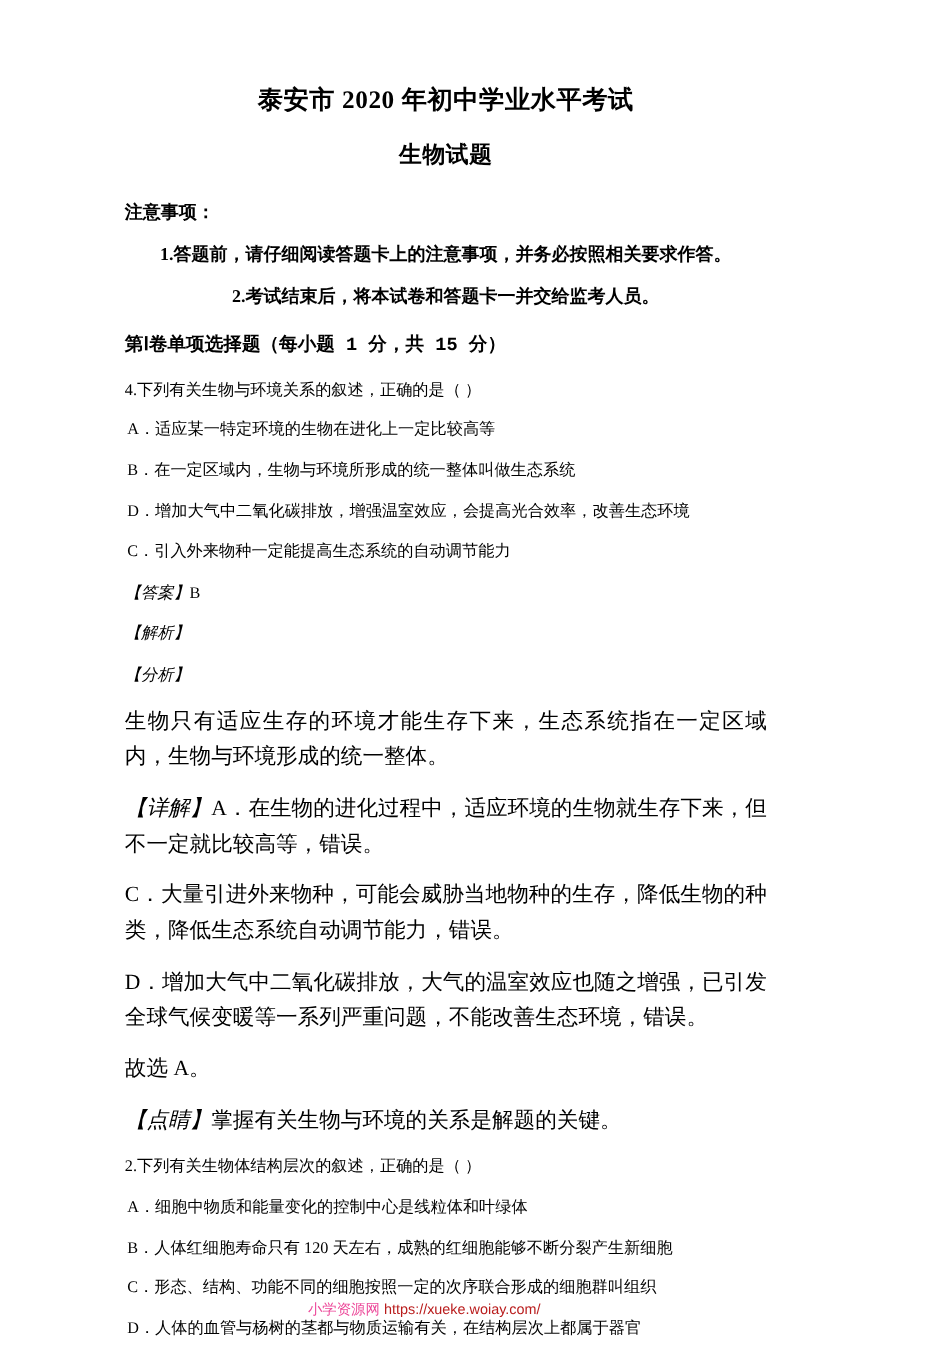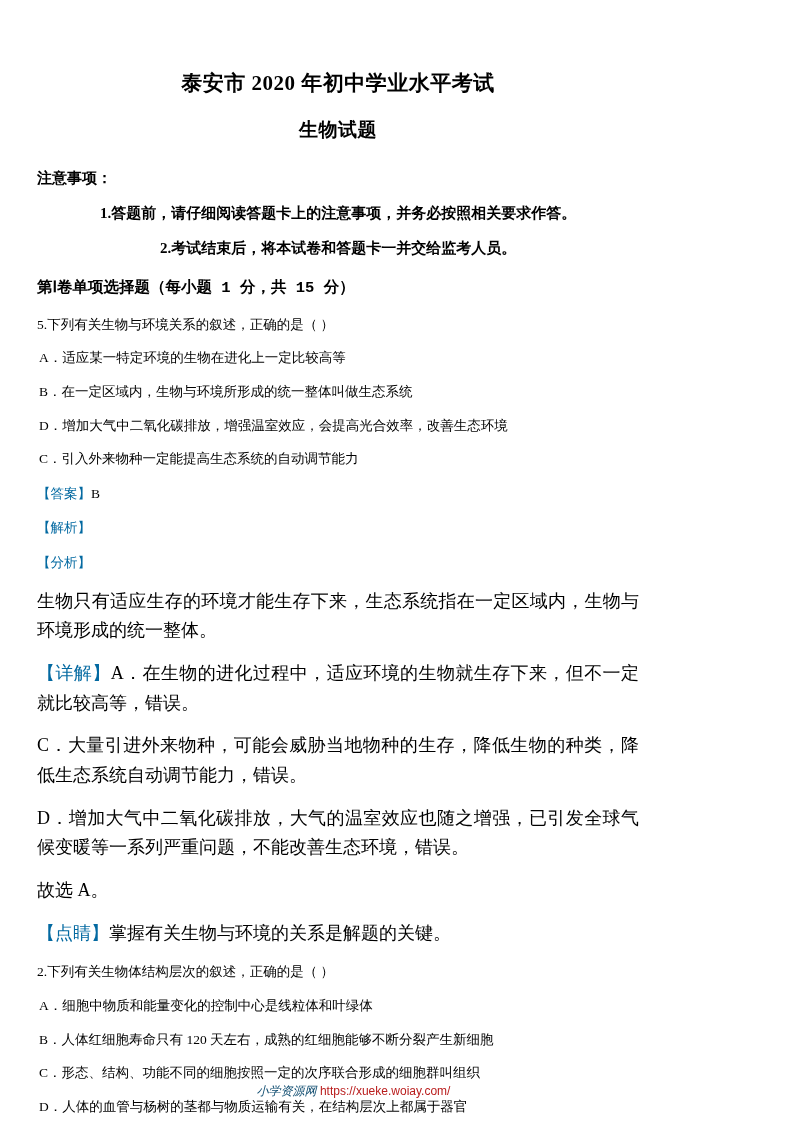--- a/index.html
+++ b/index.html
@@ -13,21 +13,21 @@
     font-family: "Liberation Serif", "DejaVu Serif", serif;
     color: #000000;
     position: relative;
     overflow: hidden;
   }
   .page {
     position: relative;
     width: 707px;
     height: 1122px;
     box-sizing: border-box;
-    padding: 60px 68px 0 37px;
+    padding: 60px 68px 0 104px;
   }
   .title1 {
     text-align: center;
     font-size: 21px;
     font-weight: bold;
     letter-spacing: 0.5px;
     margin: 8px 0 0 0;
     line-height: 1.5;
   }
   .title2 {
@@ -69,61 +69,61 @@
     line-height: 1.6;
     padding-left: 2px;
     font-family: Liberation Serif, serif;
   }
   .tag-line {
     font-size: 13.5px;
     margin: 13px 0 0 0;
     line-height: 1.6;
   }
   .tag {
-    color: #0369a1;
+    color: #000000;
+    font-style: italic;
   }
   .para {
     font-size: 18px;
     margin: 13px 0 0 0;
     line-height: 1.65;
     text-align: justify;
   }
   .footer {
     position: absolute;
     left: 0;
     right: 0;
     bottom: 22px;
     text-align: center;
     font-size: 12px;
     color: #8a8a8a;
     font-family: "Liberation Sans", sans-serif;
   }
   .footer .wm-name {
-    color: #0c4a6e;
-    font-style: italic;
+    color: #ec4899;
   }
   .footer .wm-url {
     color: #b91c1c;
   }
 </style>
 </head>
 <body>
 
 <div class="page">
 
   <h1 class="title1">泰安市 2020 年初中学业水平考试</h1>
   <h2 class="title2">生物试题</h2>
 
   <div class="notice-head">注意事项：</div>
   <div class="notice-line">1.答题前，请仔细阅读答题卡上的注意事项，并务必按照相关要求作答。</div>
   <div class="notice-line">2.考试结束后，将本试卷和答题卡一并交给监考人员。</div>
 
   <div class="section-head">第Ⅰ卷单项选择题（每小题 1 分，共 15 分）</div>
 
-  <div class="q-stem">5.下列有关生物与环境关系的叙述，正确的是（      ）</div>
+  <div class="q-stem">4.下列有关生物与环境关系的叙述，正确的是（      ）</div>
   <div class="q-option">A．适应某一特定环境的生物在进化上一定比较高等</div>
   <div class="q-option">B．在一定区域内，生物与环境所形成的统一整体叫做生态系统</div>
   <div class="q-option">D．增加大气中二氧化碳排放，增强温室效应，会提高光合效率，改善生态环境</div>
   <div class="q-option">C．引入外来物种一定能提高生态系统的自动调节能力</div>
 
   <div class="tag-line">
     <span class="tag">【答案】</span><span>B</span>
   </div>
   <div class="tag-line">
     <span class="tag">【解析】</span>

